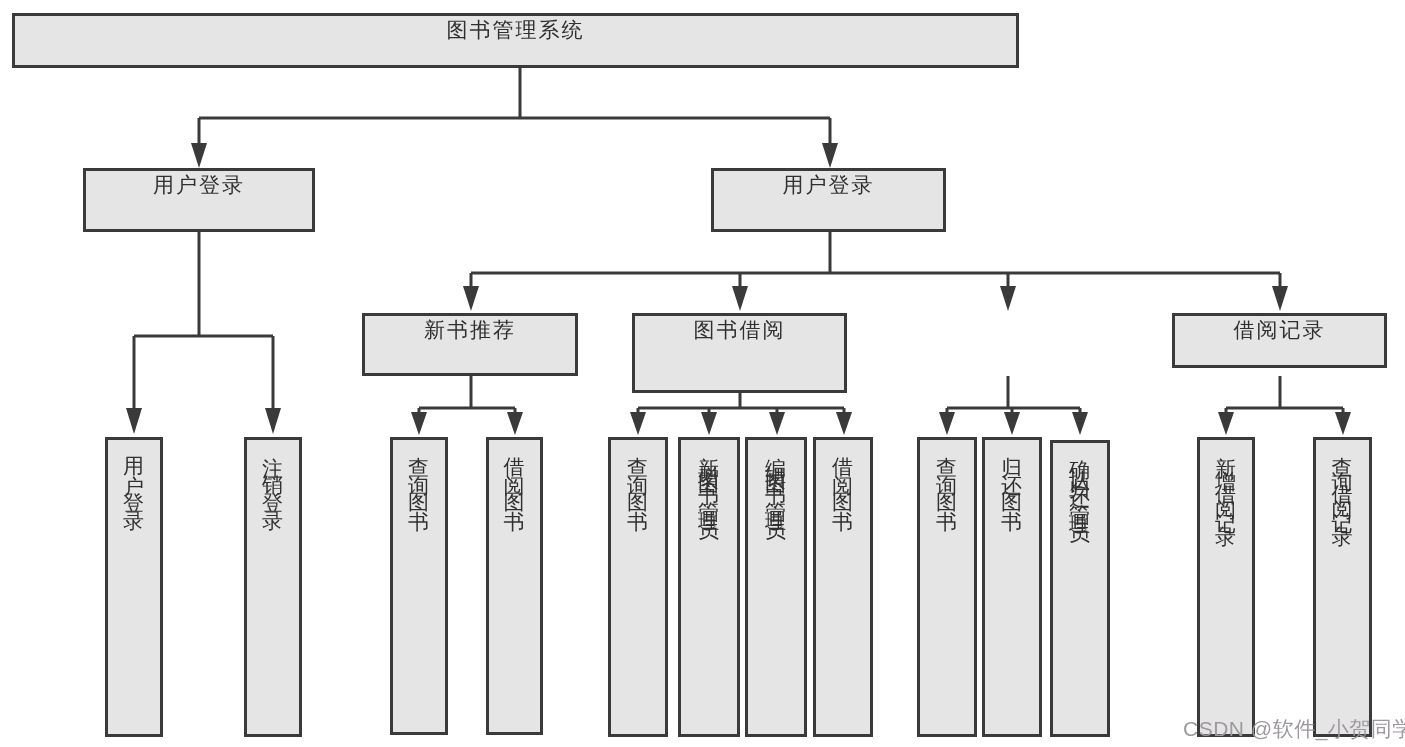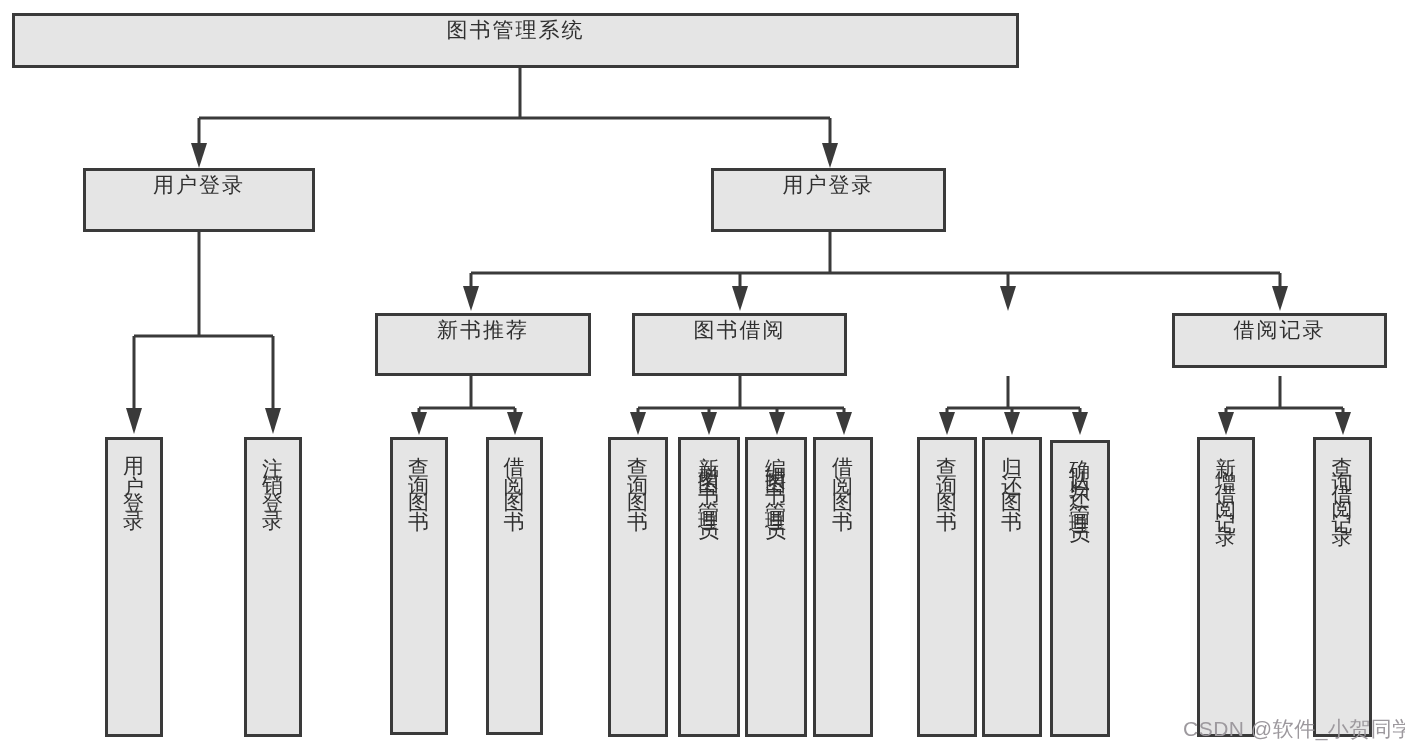--- a/index.html
+++ b/index.html
@@ -90,24 +90,24 @@
     <span>图书管理系统</span>
   </div>
 
   <div class="node h" style="left:83px;top:168px;width:232px;height:64px;">
     <span>用户登录</span>
   </div>
   <div class="node h" style="left:711px;top:168px;width:235px;height:64px;">
     <span>用户登录</span>
   </div>
 
-  <div class="node h" style="left:375px;top:313px;width:216px;height:63px;">
+  <div class="node h" style="left:362px;top:313px;width:216px;height:63px;">
     <span>新书推荐</span>
   </div>
-  <div class="node h" style="left:632px;top:313px;width:215px;height:63px;">
+  <div class="node h" style="left:632px;top:313px;width:215px;height:80px;">
     <span>图书借阅</span>
   </div>
   <div class="node h" style="left:1172px;top:313px;width:215px;height:55px;">
     <span>借阅记录</span>
   </div>
 
   <div class="node leaf ls4" style="left:105px;top:437px;width:58px;height:300px;">
     <span>用户登录</span>
   </div>
   <div class="node leaf ls4" style="left:244px;top:437px;width:58px;height:300px;">

